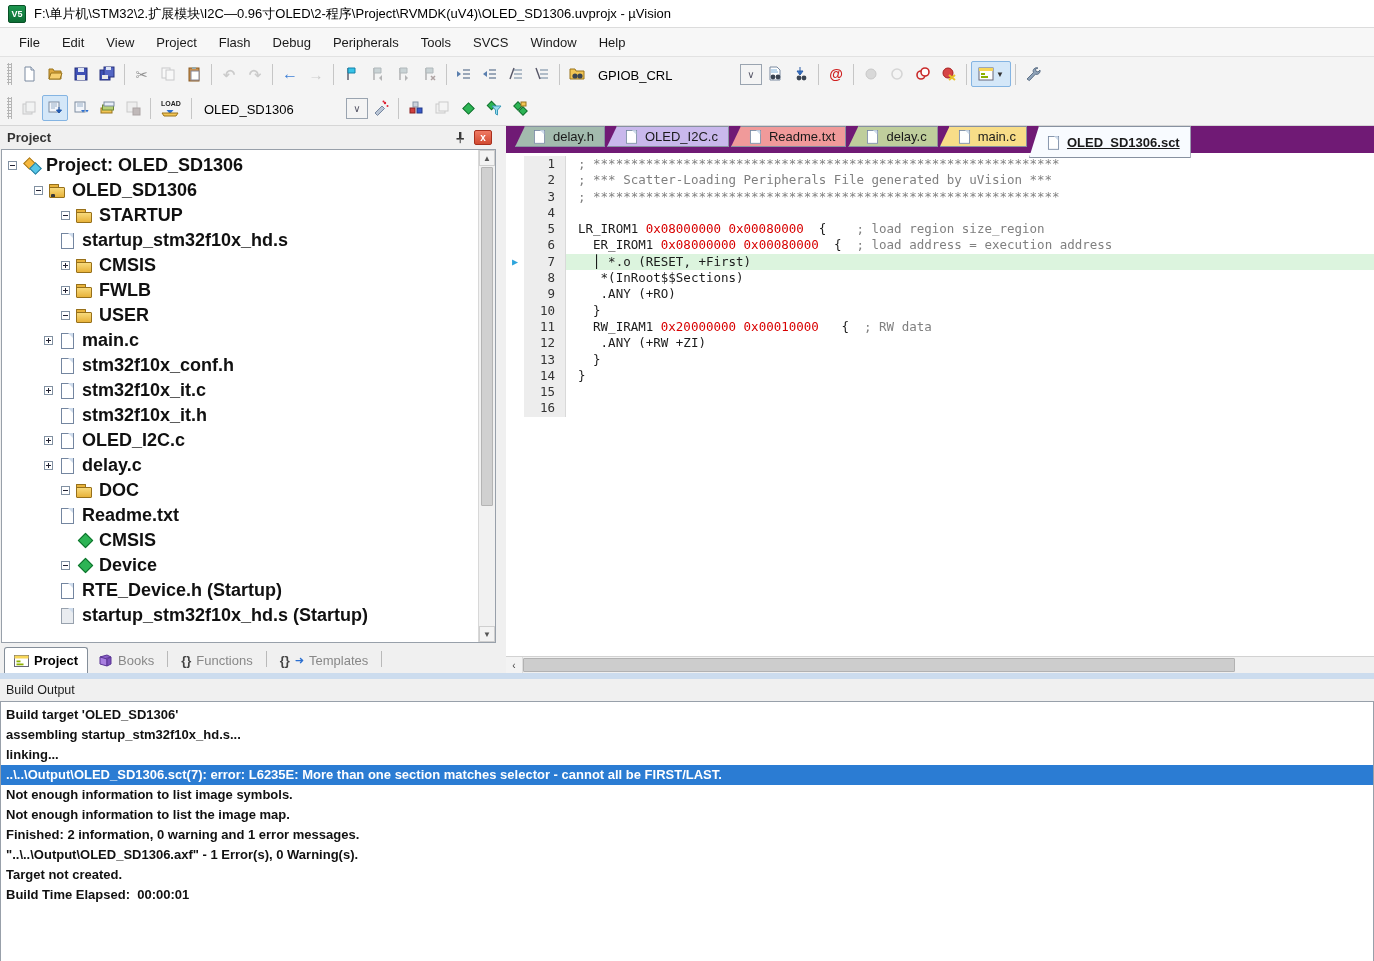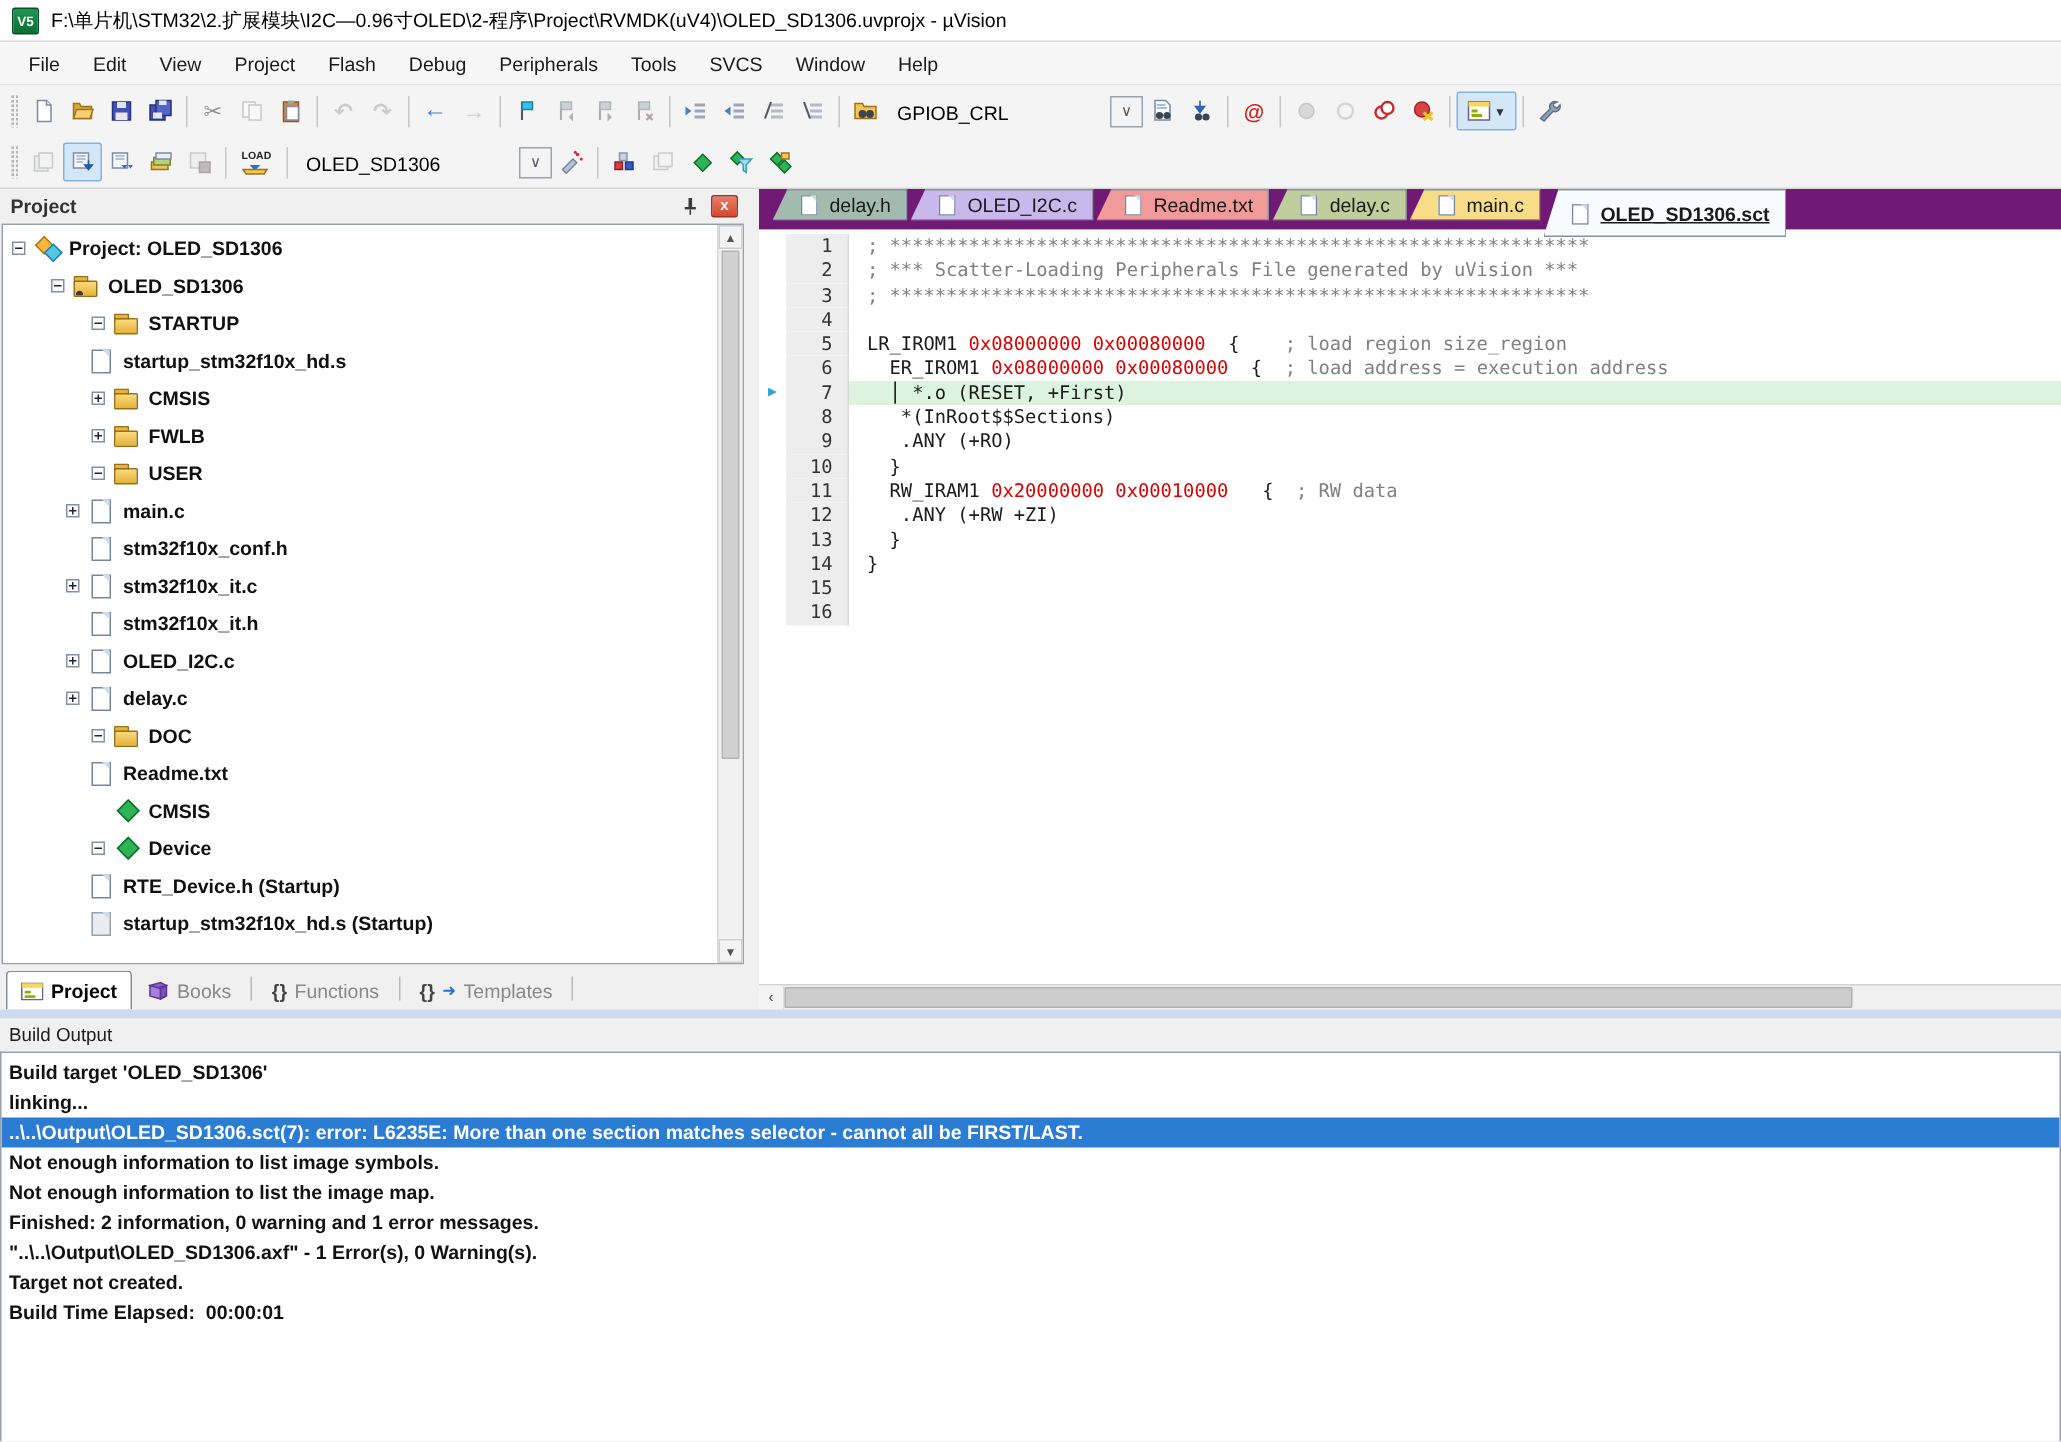--- a/index.html
+++ b/index.html
@@ -36,21 +36,21 @@
   .pinbtn{width:16px;height:15px;display:flex;align-items:center;justify-content:center}
   .closebtn{width:18px;height:15px;background:linear-gradient(#ef7a63,#d14a32);border:1px solid #a82f1d;border-radius:2px;color:#fff;font-size:10px;font-weight:bold;display:flex;align-items:center;justify-content:center;line-height:1}
   .tree-wrap{flex:1;margin:0 1px;background:#fff;border:1px solid #98a0aa;display:flex;overflow:hidden}
   .tree{flex:1;padding-top:3px;overflow:hidden}
   .trow{height:25px;display:flex;align-items:center;gap:6px;white-space:nowrap}
   .i0{padding-left:6px}.i1{padding-left:32px}.i2{padding-left:59px}.i3{padding-left:42px}
   .exp{width:9px;height:9px;flex:none;border:1px solid #8291a2;background:#fff;position:relative}
   .exp::before{content:"";position:absolute;left:1px;right:1px;top:3px;height:1px;background:#223}
   .exp.plus::after{content:"";position:absolute;top:1px;bottom:1px;left:3px;width:1px;background:#223}
   .exp.none{visibility:hidden}
-  .tlabel{font-weight:bold;font-size:13px;color:#101010}
+  .tlabel{font-weight:bold;font-size:18px;color:#101010}
   .ticon{width:17px;height:15px;flex:none;position:relative}
   .ticon.folder::before,.ticon.folderc::before,.ticon.tfolder::before{content:"";position:absolute;left:0;top:1px;width:8px;height:4px;background:#e8b33c;border:1px solid #97701a;border-bottom:none;border-radius:1px 1px 0 0}
   .ticon.folder::after,.ticon.folderc::after,.ticon.tfolder::after{content:"";position:absolute;left:0;top:4px;right:1px;bottom:0;background:linear-gradient(#f8da7c,#e7b23a);border:1px solid #97701a;border-radius:1px}
   .ticon.tfolder::after{background:radial-gradient(circle at 3px 8px,#3a3a3a 2px,transparent 2.4px),linear-gradient(#f8da7c,#e7b23a)}
   .ticon.file::before,.ticon.fileg::before{content:"";position:absolute;left:2px;top:0;width:11px;height:14px;background:#fff;border:1px solid #7486a0}
   .ticon.file::after,.ticon.fileg::after{content:"";position:absolute;right:3px;top:0;width:0;height:0;border-top:5px solid #cfdcec;border-left:5px solid transparent}
   .ticon.fileg::before{background:#e9ecf0;border-color:#97a1ad}
   .ticon.target::before{content:"";position:absolute;left:2px;top:1px;width:7px;height:7px;background:#f6b73c;border:1px solid #a5791f;transform:rotate(45deg)}
   .ticon.target::after{content:"";position:absolute;left:8px;top:6px;width:7px;height:7px;background:#56c6e8;border:1px solid #2a7c9c;transform:rotate(45deg)}
   .ticon.diamond::before{content:"";position:absolute;left:4px;top:2px;width:9px;height:9px;background:#2db455;border:1px solid #0c6f2a;transform:rotate(45deg)}
@@ -725,20 +725,21 @@
 </div>
 
 <div class="gapstrip"></div>
 <div class="bo-h">
   <span>Build Output</span>
 </div>
 <div class="bo-body">
 
     <div class="bline">Build target 'OLED_SD1306'</div>
 
+    <div class="bline">assembling startup_stm32f10x_hd.s...</div>
 
     <div class="bline">linking...</div>
 
     <div class="bline err">..\..\Output\OLED_SD1306.sct(7): error: L6235E: More than one section matches selector - cannot all be FIRST/LAST.</div>
 
     <div class="bline">Not enough information to list image symbols.</div>
 
     <div class="bline">Not enough information to list the image map.</div>
 
     <div class="bline">Finished: 2 information, 0 warning and 1 error messages.</div>

